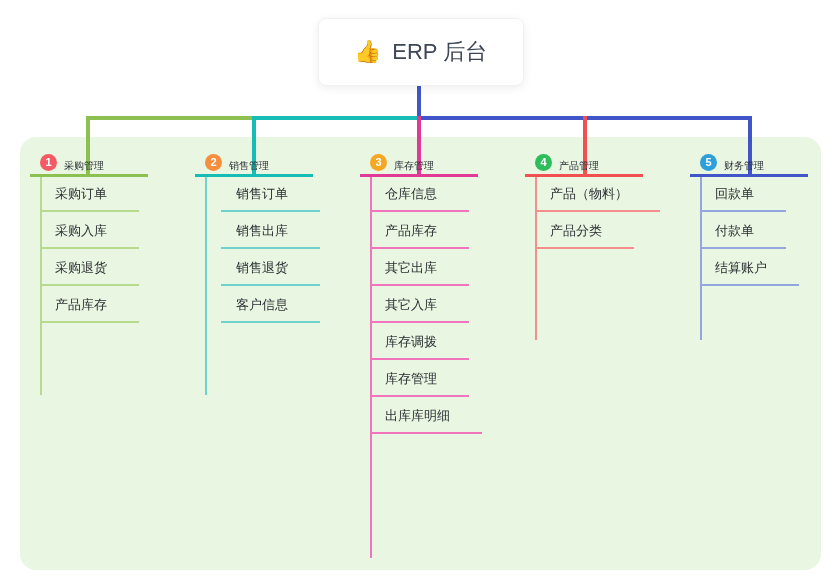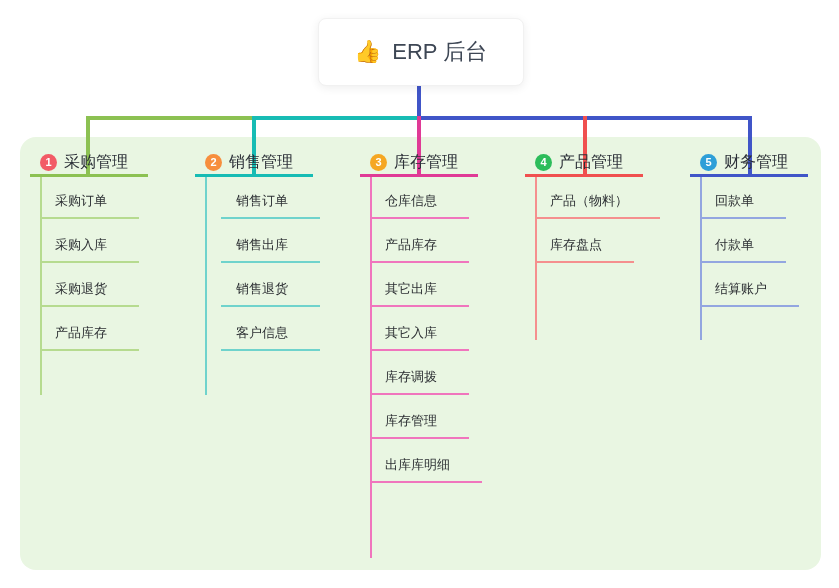--- a/index.html
+++ b/index.html
@@ -33,27 +33,27 @@
     border-bottom:3px solid var(--main);
     display:flex;align-items:flex-end;padding-left:10px;box-sizing:border-box;
   }
   .badge{
     width:17px;height:17px;border-radius:50%;
     background:var(--badge);color:#fff;
     font-size:11px;font-weight:bold;line-height:17px;text-align:center;
     margin-bottom:3px;flex:0 0 auto;
   }
   .branch-label{
-    font-size:16px;color:#2c3038;margin-left:7px;margin-bottom:1px;
+    font-size:10px;color:#2c3038;margin-left:7px;margin-bottom:1px;
     white-space:nowrap;
   }
   
   .vline{position:absolute;top:177px;width:2px;background:var(--light);}
   .children{position:absolute;top:174.5px;}
-  .child-row{height:44px;display:flex;align-items:flex-end;}
+  .child-row{height:37px;display:flex;align-items:flex-end;}
   .child-label{
     display:inline-block;white-space:nowrap;
     font-size:13px;color:#2c2f33;
     padding:0 32px 7px 15px;
     border-bottom:2px solid var(--light);
   }
 </style>
 </head>
 <body>
 
@@ -153,21 +153,21 @@
   <div class="branch-header" style="left:525px;">
     <span class="badge">4</span>
     <span class="branch-label">产品管理</span>
   </div>
   <div class="vline" style="left:535px;height:163px;"></div>
   <div class="children" style="left:535px;">
     <div class="child-row">
         <span class="child-label">产品（物料）</span>
       </div>
     <div class="child-row">
-        <span class="child-label">库存盘点</span>
+        <span class="child-label">产品分类</span>
       </div>
   </div>
 </div>
 
 <div class="branch bc5" style="--main: #4055c8; --light: #93a6e0; --badge: #2e9fd8;">
   <div class="branch-header" style="left:690px;">
     <span class="badge">5</span>
     <span class="branch-label">财务管理</span>
   </div>
   <div class="vline" style="left:700px;height:163px;"></div>

